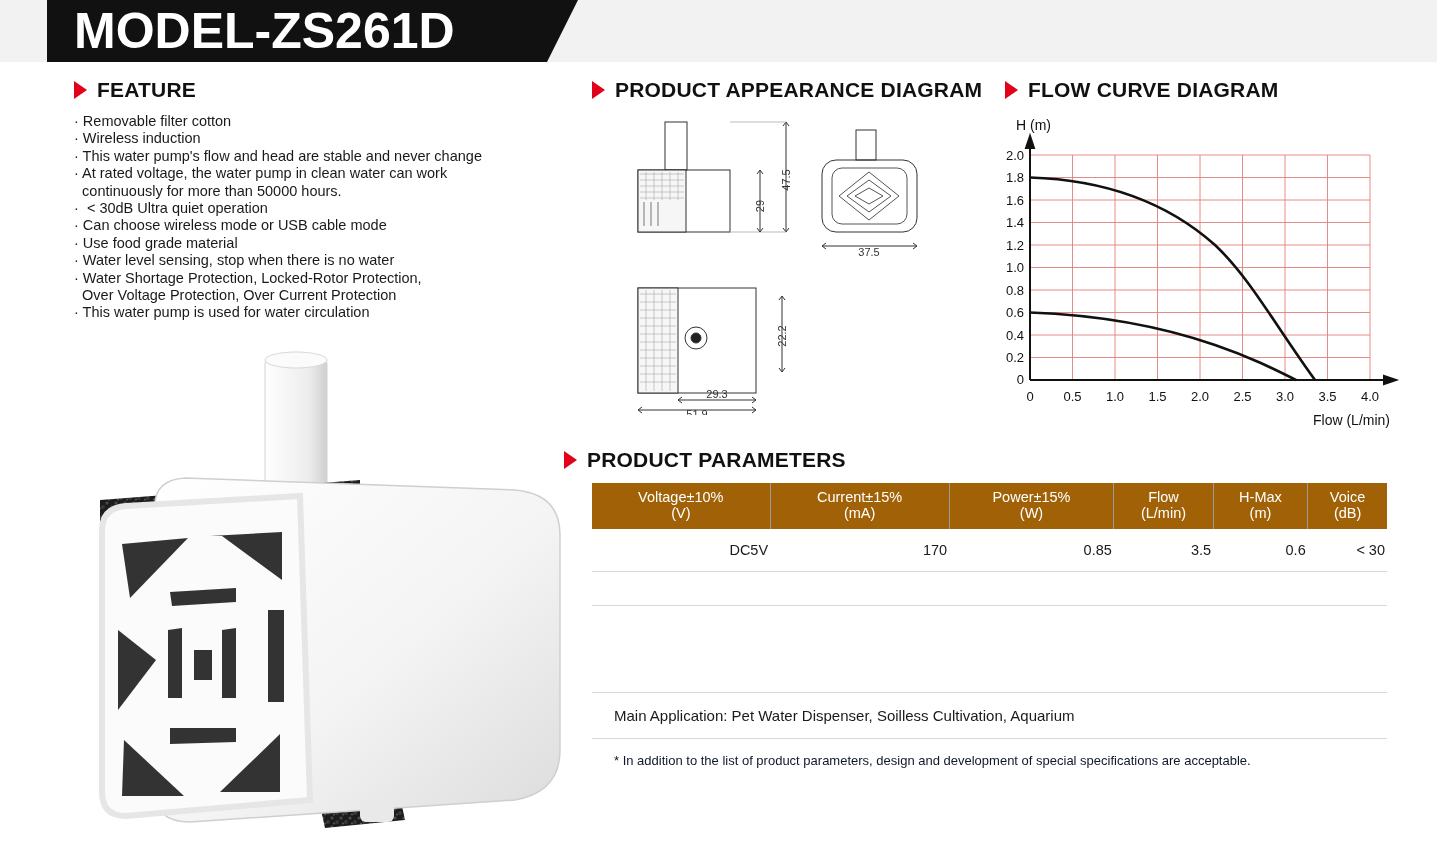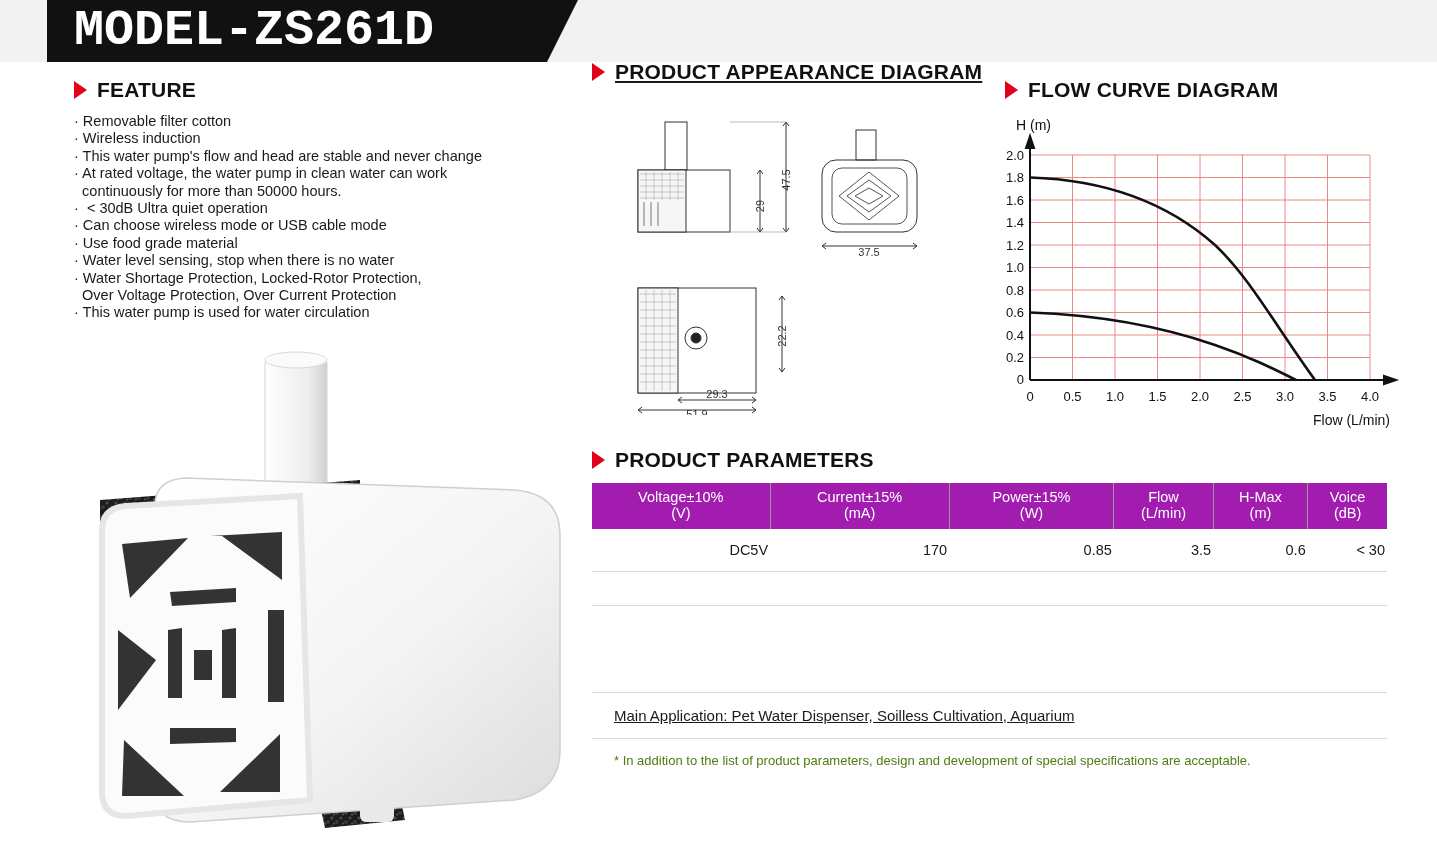--- a/index.html
+++ b/index.html
@@ -30,21 +30,21 @@
   .header-red {
     position: absolute; left: 525px; top: 0; width: 48px; height: 62px;
     background: #d8121a;
     transform: skewX(-26.5deg);
     transform-origin: top left;
   }
   .header-title {
     position: absolute; left: 74px; top: 2px;
     font-size: 50px; font-weight: bold; letter-spacing: 0px;
     color: #ffffff; z-index: 5; line-height: 58px;
-    font-family: Liberation Mono, monospace;
+    font-family: Liberation Sans, sans-serif;
   }
 
   
   .sec-head {
     position: absolute;
     display: flex; align-items: center;
   }
   .tri {
     width: 0; height: 0;
     border-left: 13px solid #e3001b;
@@ -74,40 +74,40 @@
   
   .flow-box { position:absolute; left: 1000px; top: 110px; width: 420px; height: 325px; }
 
   
   .param-table {
     position: absolute; left: 592px; top: 483px; width: 795px;
     border-collapse: collapse;
     font-size: 14.5px;
   }
   .param-table th {
-    background: #a21caf; color: #ffffff; font-weight: normal;
+    background: #a16207; color: #ffffff; font-weight: normal;
     padding: 6px 2px 8px; line-height: 16px; font-size: 14.5px;
     border-right: 1px solid #9a9a9a;
   }
   .param-table th:last-child { border-right: none; }
   .param-table td {
     text-align: right; padding: 13px 2px; color: #1a1a1a;
     border-bottom: 1px solid #d8d8d8;
   }
   .param-table tr.row-blank td { height: 34px; padding: 16px 2px; }
 
   .main-app {
     position: absolute; left: 592px; top: 692px; width: 795px;
     border-top: 1px solid #d8d8d8; border-bottom: 1px solid #d8d8d8;
     padding: 14px 22px 14px 22px;
-    font-size: 15px; color:#1a1a1a;text-decoration:underline;
+    font-size: 15px; color:#1a1a1a;
   }
   .note {
     position: absolute; left: 614px; top: 753px; width: 780px;
-    font-size: 13px; color: #4d7c0f;
+    font-size: 13px; color: #0f172a;
   }
 
   .lbl { font-size: 11px; fill: #333; }
 </style>
 </head>
 <body>
 
 <div class="header-band"></div>
 <div class="header-red"></div>
 <div class="header-black"></div>
@@ -177,21 +177,21 @@
       <path d="M162 300 L162 368 L176 368 L176 298 Z" opacity="0.9"></path>
       <path d="M134 320 L152 320 L152 350 L134 350 Z" opacity="0.9"></path>
     </g>
 
     <path d="M42 200 Q42 178 66 176 L240 166 L250 470 L66 486 Q42 486 42 462 Z" fill="none" stroke="#e6e6e6" stroke-width="6"></path>
 
     <rect x="300" y="470" width="34" height="22" rx="6" fill="#e9e9e9"></rect>
   </svg>
 </div>
 
-<div class="sec-head" style="left:592px; top:60px;text-decoration:underline;">
+<div class="sec-head" style="left:592px; top:78px;">
   <span class="tri"></span>
   <span class="sec-title">PRODUCT APPEARANCE DIAGRAM</span>
 </div>
 
 <div class="diagram-box">
   <svg width="390" height="305" viewBox="0 0 390 305">
     <g stroke="#333" fill="none" stroke-width="1">
 
       <rect x="28" y="60" width="92" height="62"></rect>
       <rect x="55" y="12" width="22" height="48"></rect>
@@ -347,21 +347,21 @@
       <text x="242.5" y="291">2.5</text>
       <text x="285" y="291">3.0</text>
       <text x="327.5" y="291">3.5</text>
       <text x="370" y="291">4.0</text>
     </g>
     <text x="16" y="20" font-family="Liberation Sans, sans-serif" font-size="14" fill="#111">H (m)</text>
     <text x="390" y="315" font-family="Liberation Sans, sans-serif" font-size="14" fill="#111" text-anchor="end">Flow (L/min)</text>
   </svg>
 </div>
 
-<div class="sec-head" style="left:592px; top:448px;">
+<div class="sec-head" style="left:564px; top:448px;">
   <span class="tri"></span>
   <span class="sec-title">PRODUCT PARAMETERS</span>
 </div>
 
 <table class="param-table">
   <thead>
     <tr>
       <th>
         <div>Voltage±10%</div>
         <div>(V)</div>

